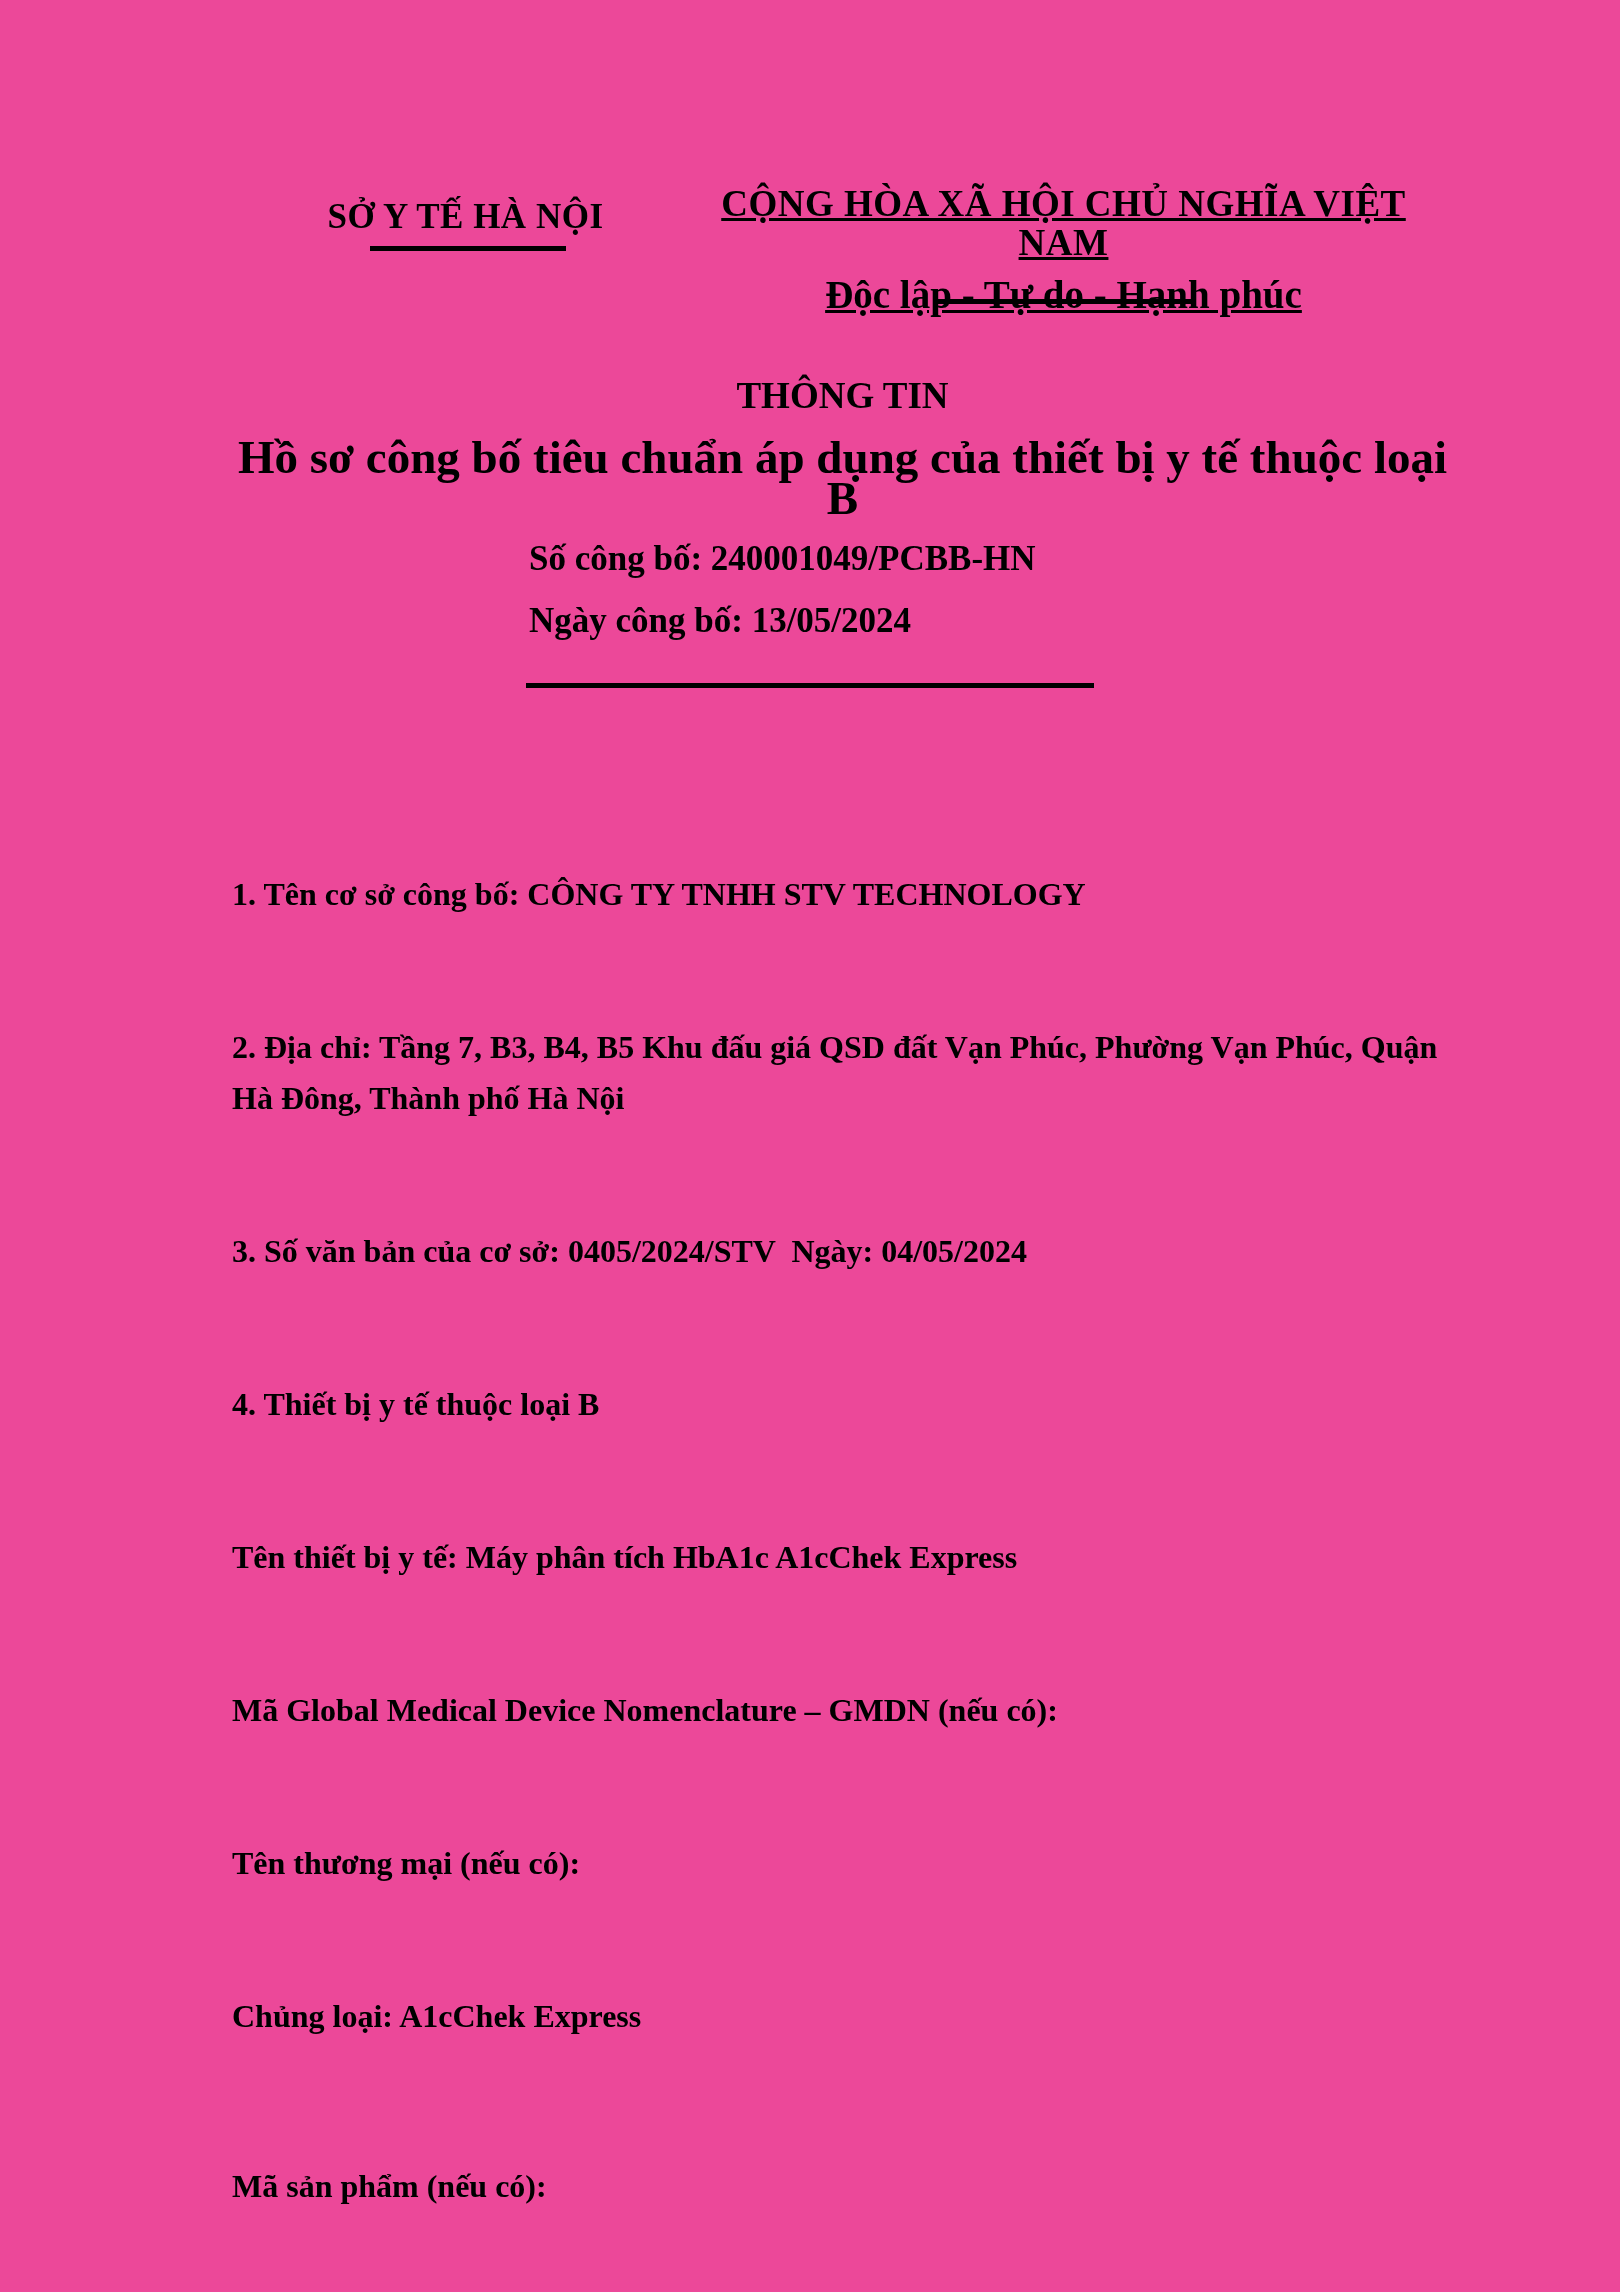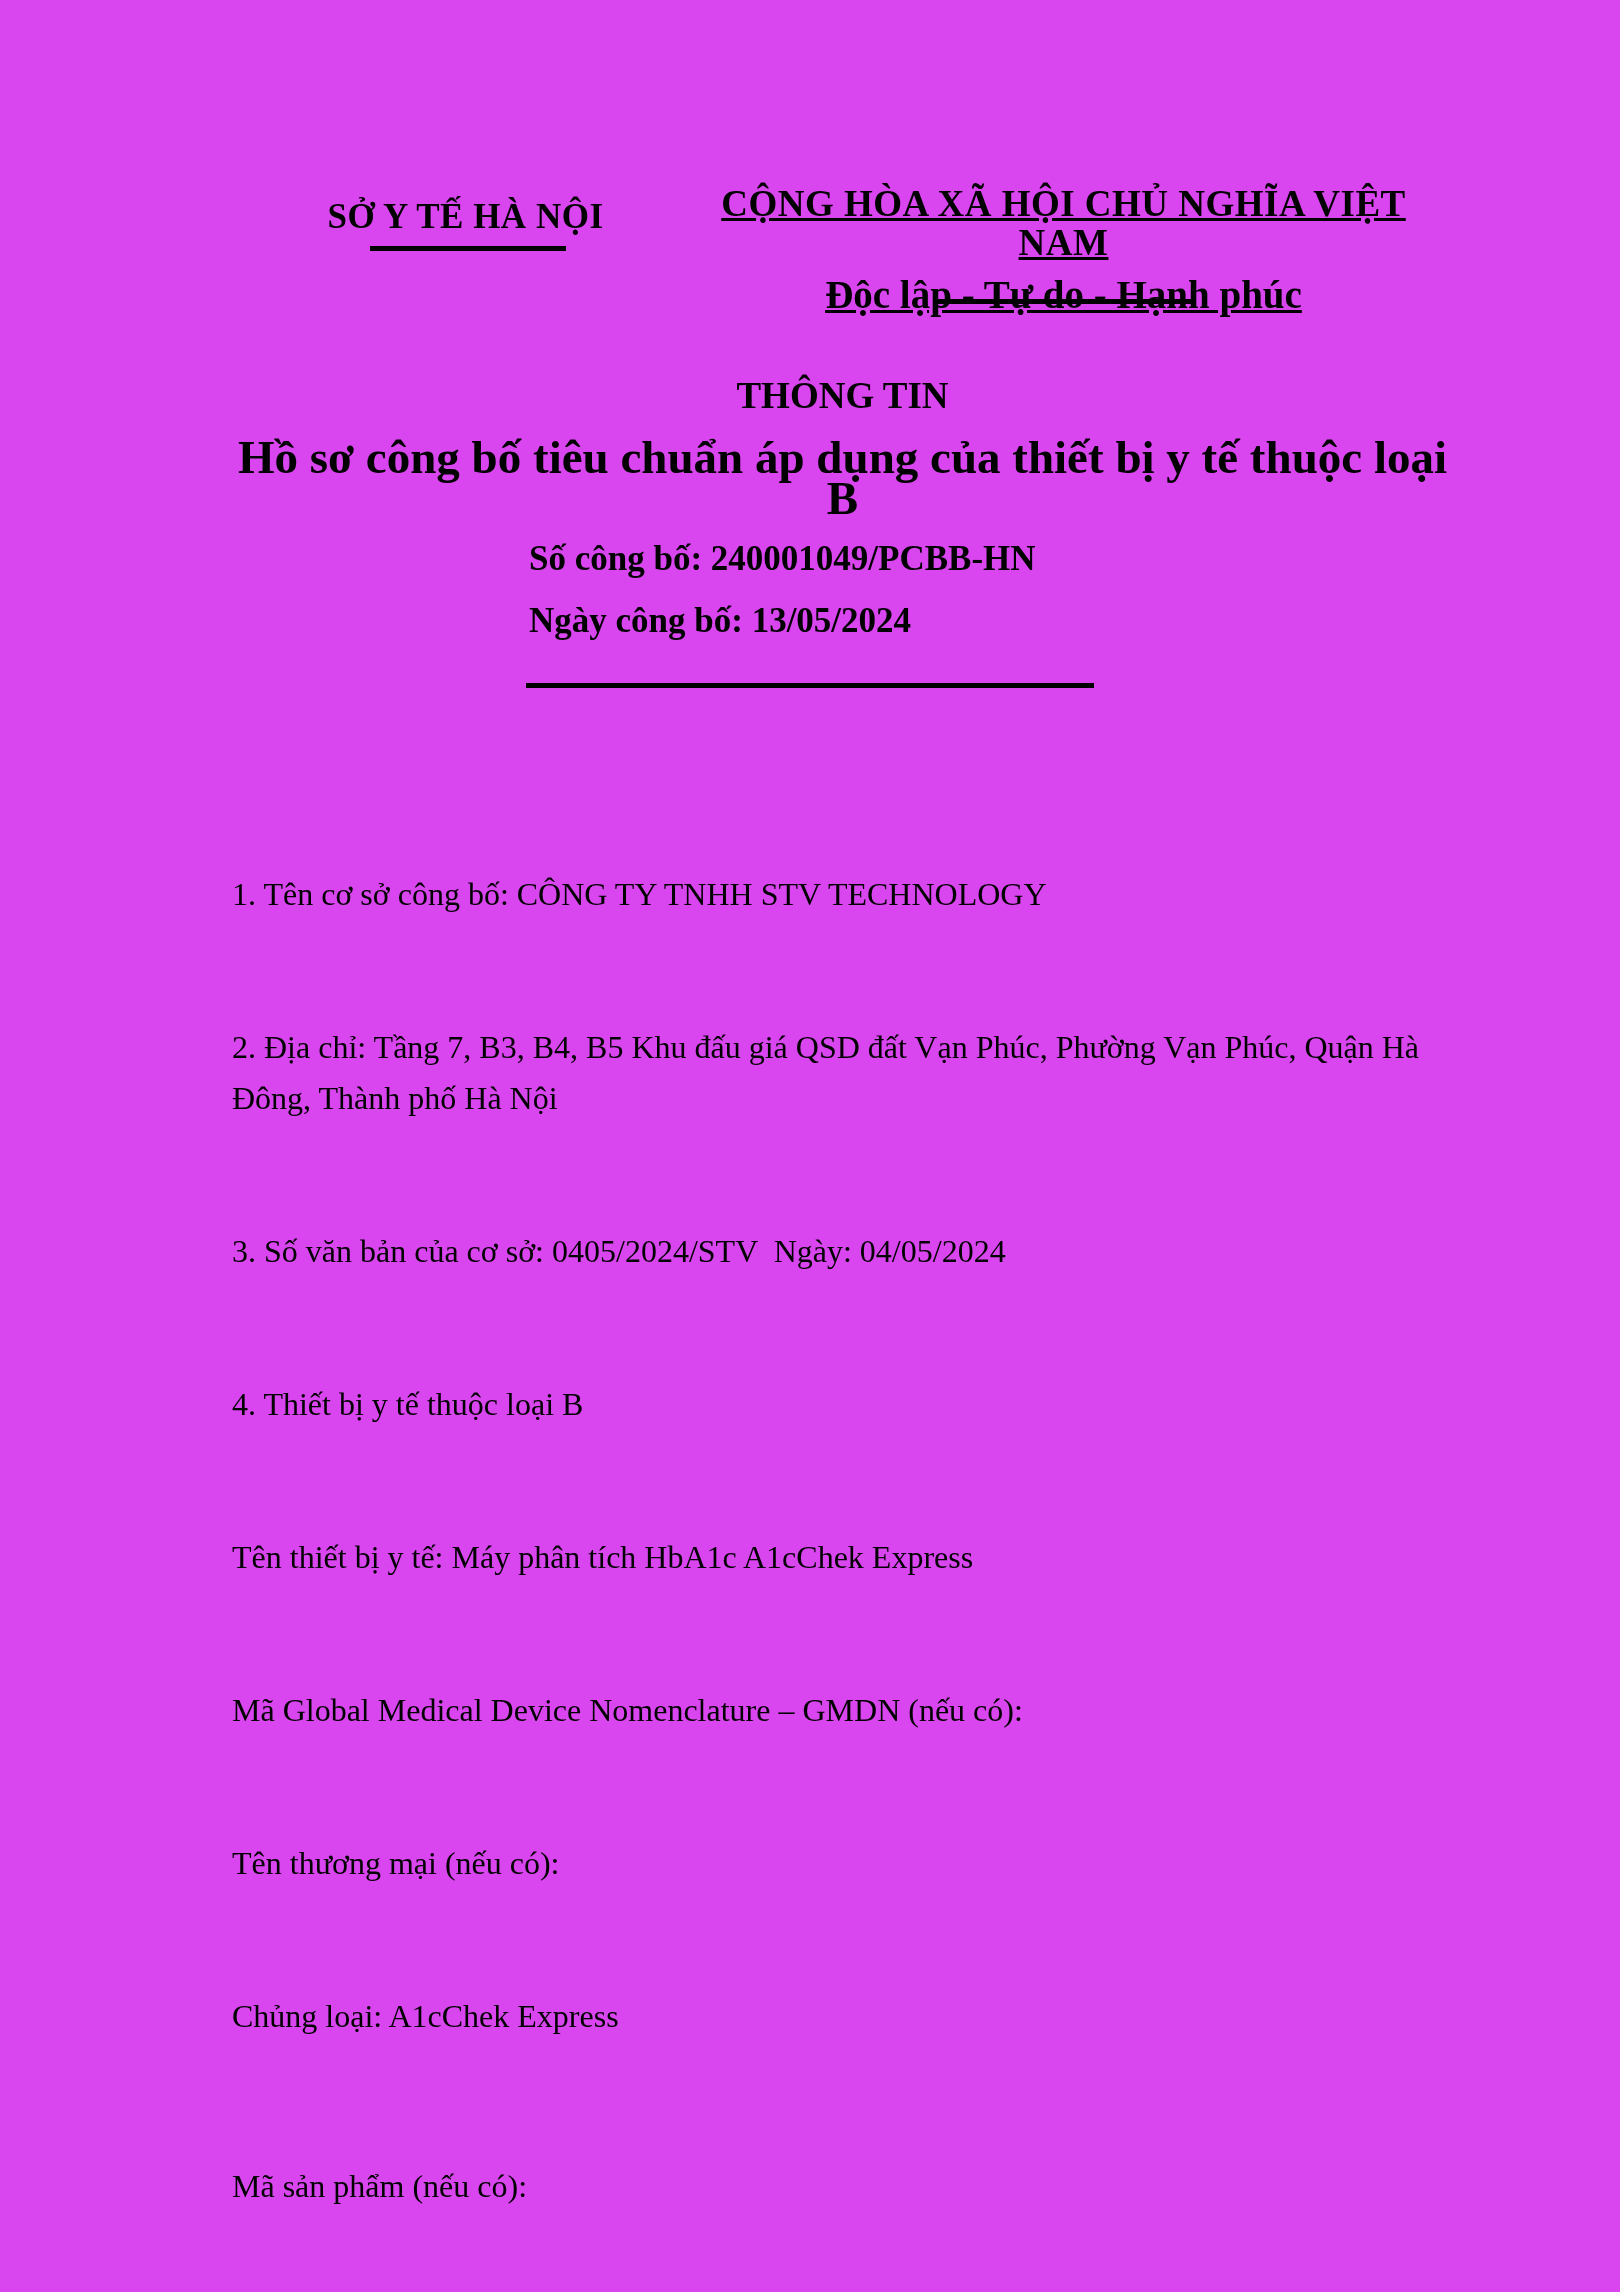--- a/index.html
+++ b/index.html
@@ -1,19 +1,19 @@
 <!DOCTYPE html>
 <html><head>
 <meta charset="utf-8">
 <style>
   html,body{margin:0;padding:0;background:#ffffff;}
   .page{
     position:relative;
     width:1620px;height:2293px;
-    background:#d946ef;color:#000;
+    background:#ec4899;color:#000;
     font-family:"Liberation Serif","DejaVu Serif",serif;
     overflow:hidden;
   }
   
   .header-left{
     position:absolute;left:294px;top:198px;width:343px;
     text-align:center;font-weight:bold;font-size:35px;line-height:1.1;
     letter-spacing:0.5px;
   }
   .header-left-rule{
@@ -45,21 +45,21 @@
   .pub-line + .pub-line{margin-top:21.6px;}
   .center-rule{
     position:absolute;left:526px;top:683px;width:568px;height:4.9px;background:#000;
   }
   
   .body-block{
     position:absolute;left:232px;top:767px;width:1221px;
     font-size:32px;line-height:51px;
     white-space:pre-wrap;
   }
-  .body-line{margin:0;padding:0;}
+  .body-line{margin:0;padding:0;font-weight:bold;}
   .gap-lg{margin-top:17px;}
 </style>
 </head>
 <body>
 
 <div class="page">
 
   <div class="header-left">SỞ Y TẾ HÀ NỘI</div>
   <div class="header-left-rule"></div>
 

